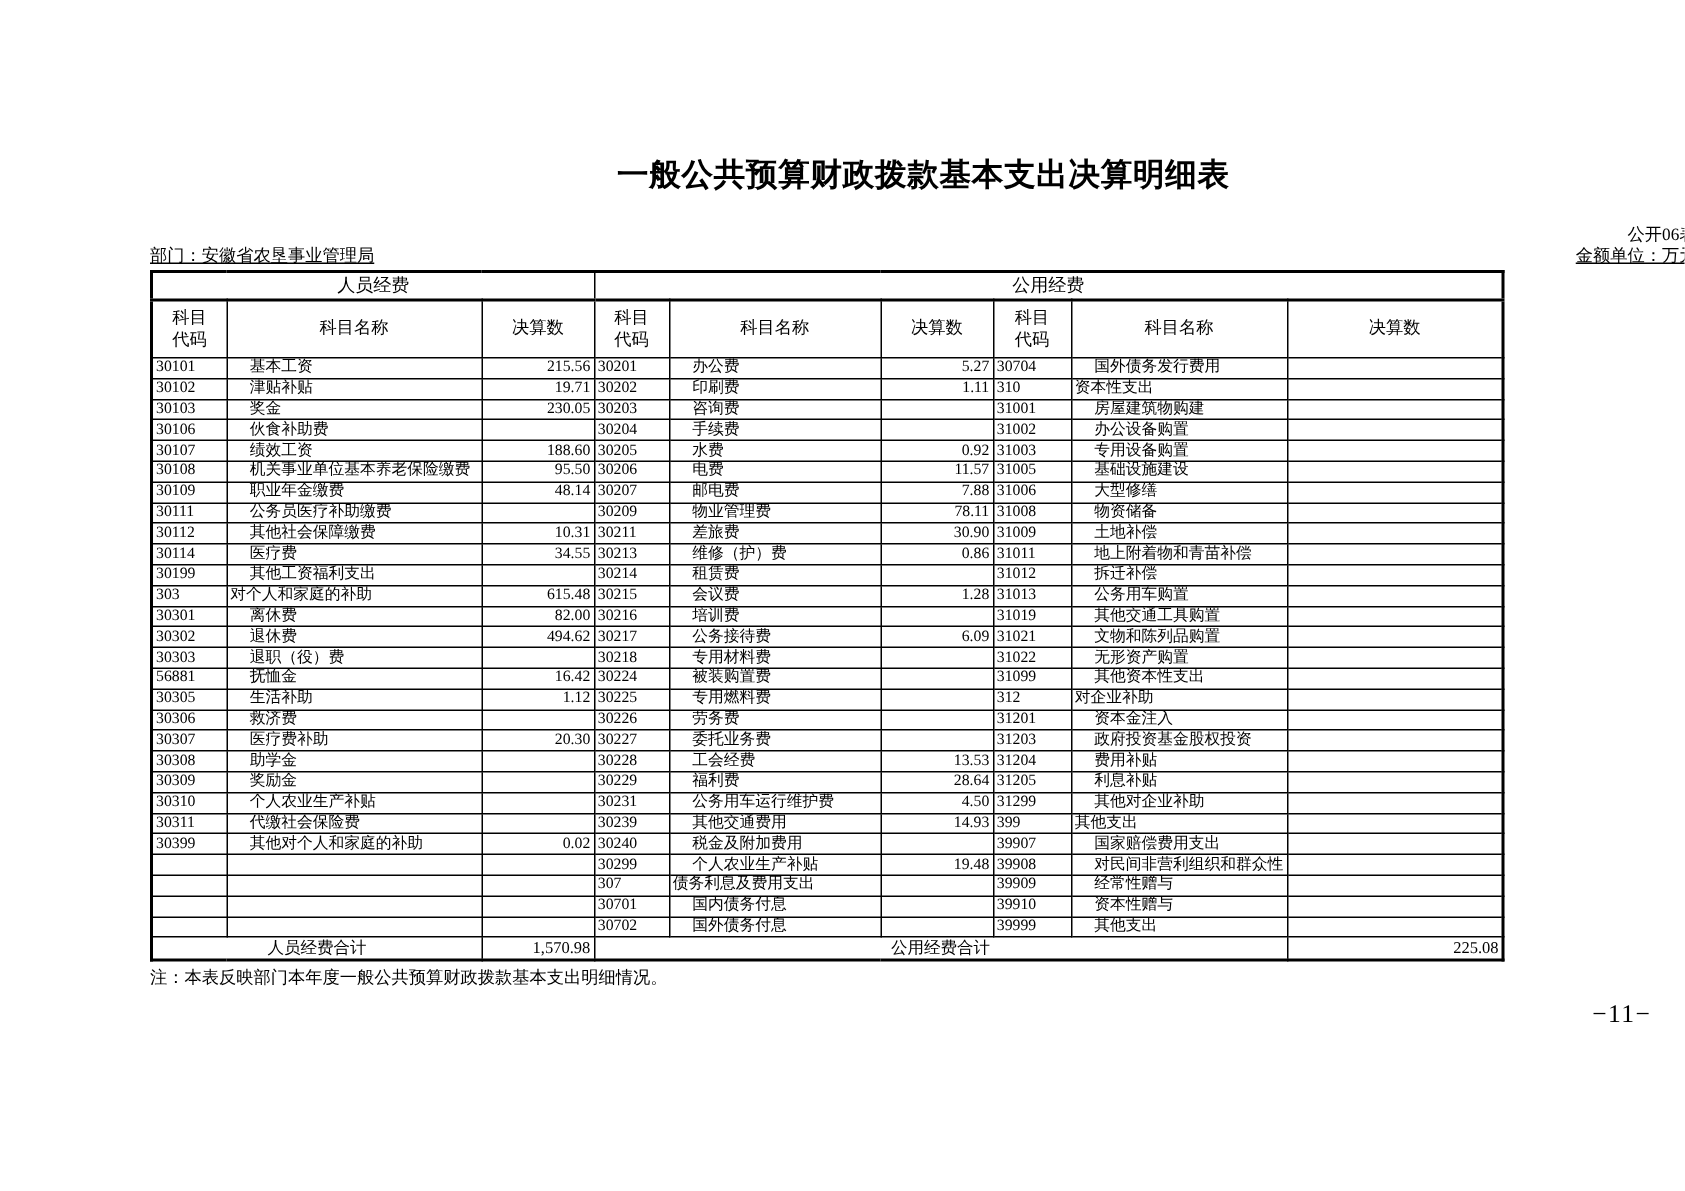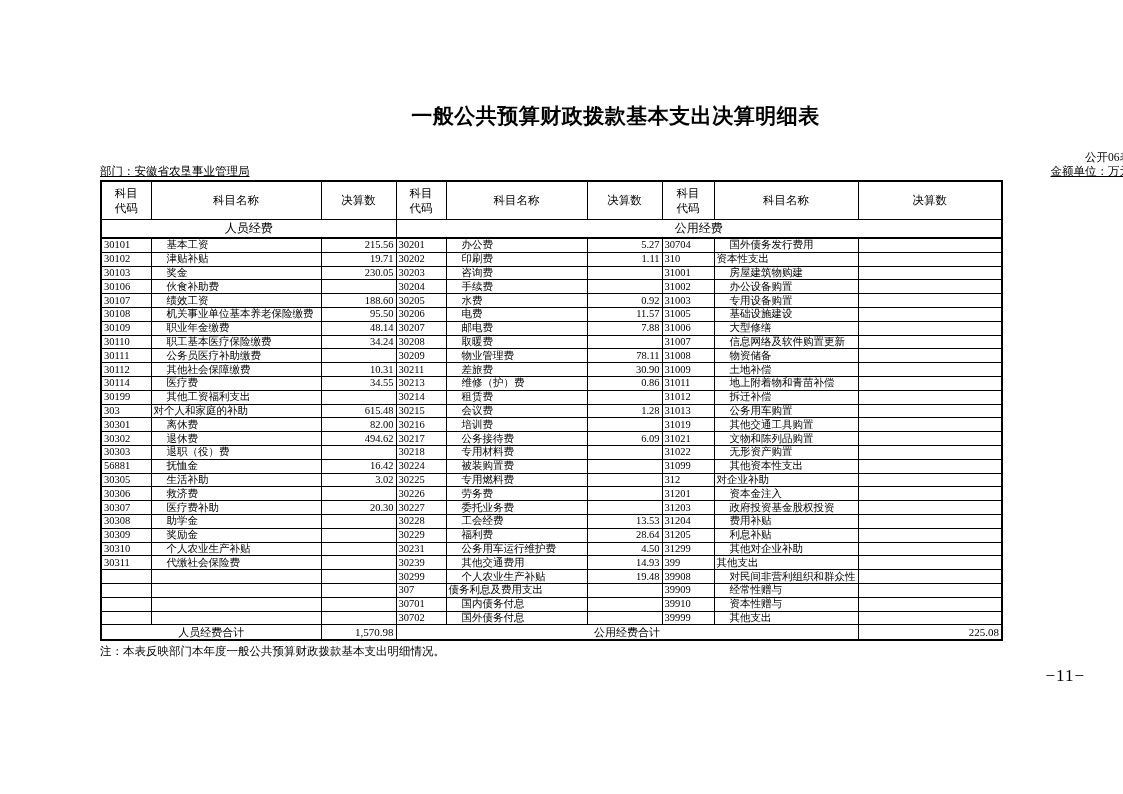--- a/index.html
+++ b/index.html
@@ -25,21 +25,21 @@
   tbody td { height:12.8px; font-size:10.5px; line-height:12px; padding:0 2px; }
   td.code { text-align:left; }
   td.name { text-align:left; }
   td.name.sub { padding-left:15px; }
   td.val  { text-align:right; }
   tfoot td { height:14px; font-size:11px; line-height:13px; padding:0 2px; }
   tfoot td.lab { text-align:center;margin-top:16px; }
   tfoot td.val { }
   .note { margin-top:3px; font-size:11.5px; }
   .pagenum {
-    position:absolute; right:38px; top:666px;
+    position:absolute; right:22px; top:666px;
     font-size:17px; letter-spacing:1px;
     font-family:"Liberation Serif","DejaVu Serif",serif;
   }
 </style>
 </head>
 <body>
 
 <div class="sheet">
   <div class="title">一般公共预算财政拨款基本支出决算明细表</div>
   <div class="meta-form">公开06表</div>
@@ -55,37 +55,37 @@
         <col style="width:75px">
       <col style="width:50px">
         <col style="width:141px">
         <col style="width:75px">
       <col style="width:52px">
         <col style="width:144px">
         <col style="width:144px">
     </colgroup>
     <thead>
       <tr>
+        <th class="group" colspan="3">人员经费</th>
+        <th class="group" colspan="6">公用经费</th>
+      </tr>
+      <tr>
         <th class="colhead">科目
 代码</th>
         <th class="colhead">科目名称</th>
         <th class="colhead">决算数</th>
         <th class="colhead">科目
 代码</th>
         <th class="colhead">科目名称</th>
         <th class="colhead">决算数</th>
         <th class="colhead">科目
 代码</th>
         <th class="colhead">科目名称</th>
         <th class="colhead">决算数</th>
       </tr>
-      <tr>
-        <th class="group" colspan="3">人员经费</th>
-        <th class="group" colspan="6">公用经费</th>
-      </tr>
     </thead>
     <tbody>
         <tr>
           <td class="code">30101</td>
           <td class="name sub">基本工资</td>
           <td class="val">215.56</td>
           <td class="code">30201</td>
           <td class="name sub">办公费</td>
           <td class="val">5.27</td>
           <td class="code">30704</td>
@@ -152,31 +152,20 @@
           <td class="name sub">职业年金缴费</td>
           <td class="val">48.14</td>
           <td class="code">30207</td>
           <td class="name sub">邮电费</td>
           <td class="val">7.88</td>
           <td class="code">31006</td>
           <td class="name sub">大型修缮</td>
           <td class="val"></td>
         </tr>
         <tr>
-          <td class="code">30110</td>
-          <td class="name sub">职工基本医疗保险缴费</td>
-          <td class="val">34.24</td>
-          <td class="code">30208</td>
-          <td class="name sub">取暖费</td>
-          <td class="val"></td>
-          <td class="code">31007</td>
-          <td class="name sub">信息网络及软件购置更新</td>
-          <td class="val"></td>
-        </tr>
-        <tr>
           <td class="code">30111</td>
           <td class="name sub">公务员医疗补助缴费</td>
           <td class="val"></td>
           <td class="code">30209</td>
           <td class="name sub">物业管理费</td>
           <td class="val">78.11</td>
           <td class="code">31008</td>
           <td class="name sub">物资储备</td>
           <td class="val"></td>
         </tr>
@@ -264,21 +253,21 @@
           <td class="code">30224</td>
           <td class="name sub">被装购置费</td>
           <td class="val"></td>
           <td class="code">31099</td>
           <td class="name sub">其他资本性支出</td>
           <td class="val"></td>
         </tr>
         <tr>
           <td class="code">30305</td>
           <td class="name sub">生活补助</td>
-          <td class="val">3.02</td>
+          <td class="val">1.12</td>
           <td class="code">30225</td>
           <td class="name sub">专用燃料费</td>
           <td class="val"></td>
           <td class="code">312</td>
           <td class="name">对企业补助</td>
           <td class="val"></td>
         </tr>
         <tr>
           <td class="code">30306</td>
           <td class="name sub">救济费</td>
@@ -336,20 +325,31 @@
         </tr>
         <tr>
           <td class="code">30311</td>
           <td class="name sub">代缴社会保险费</td>
           <td class="val"></td>
           <td class="code">30239</td>
           <td class="name sub">其他交通费用</td>
           <td class="val">14.93</td>
           <td class="code">399</td>
           <td class="name">其他支出</td>
+          <td class="val"></td>
+        </tr>
+        <tr>
+          <td class="code">30399</td>
+          <td class="name sub">其他对个人和家庭的补助</td>
+          <td class="val">0.02</td>
+          <td class="code">30240</td>
+          <td class="name sub">税金及附加费用</td>
+          <td class="val"></td>
+          <td class="code">39907</td>
+          <td class="name sub">国家赔偿费用支出</td>
           <td class="val"></td>
         </tr>
         <tr>
           <td class="code"></td>
           <td class="name"></td>
           <td class="val"></td>
           <td class="code">30299</td>
           <td class="name sub">个人农业生产补贴</td>
           <td class="val">19.48</td>
           <td class="code">39908</td>

